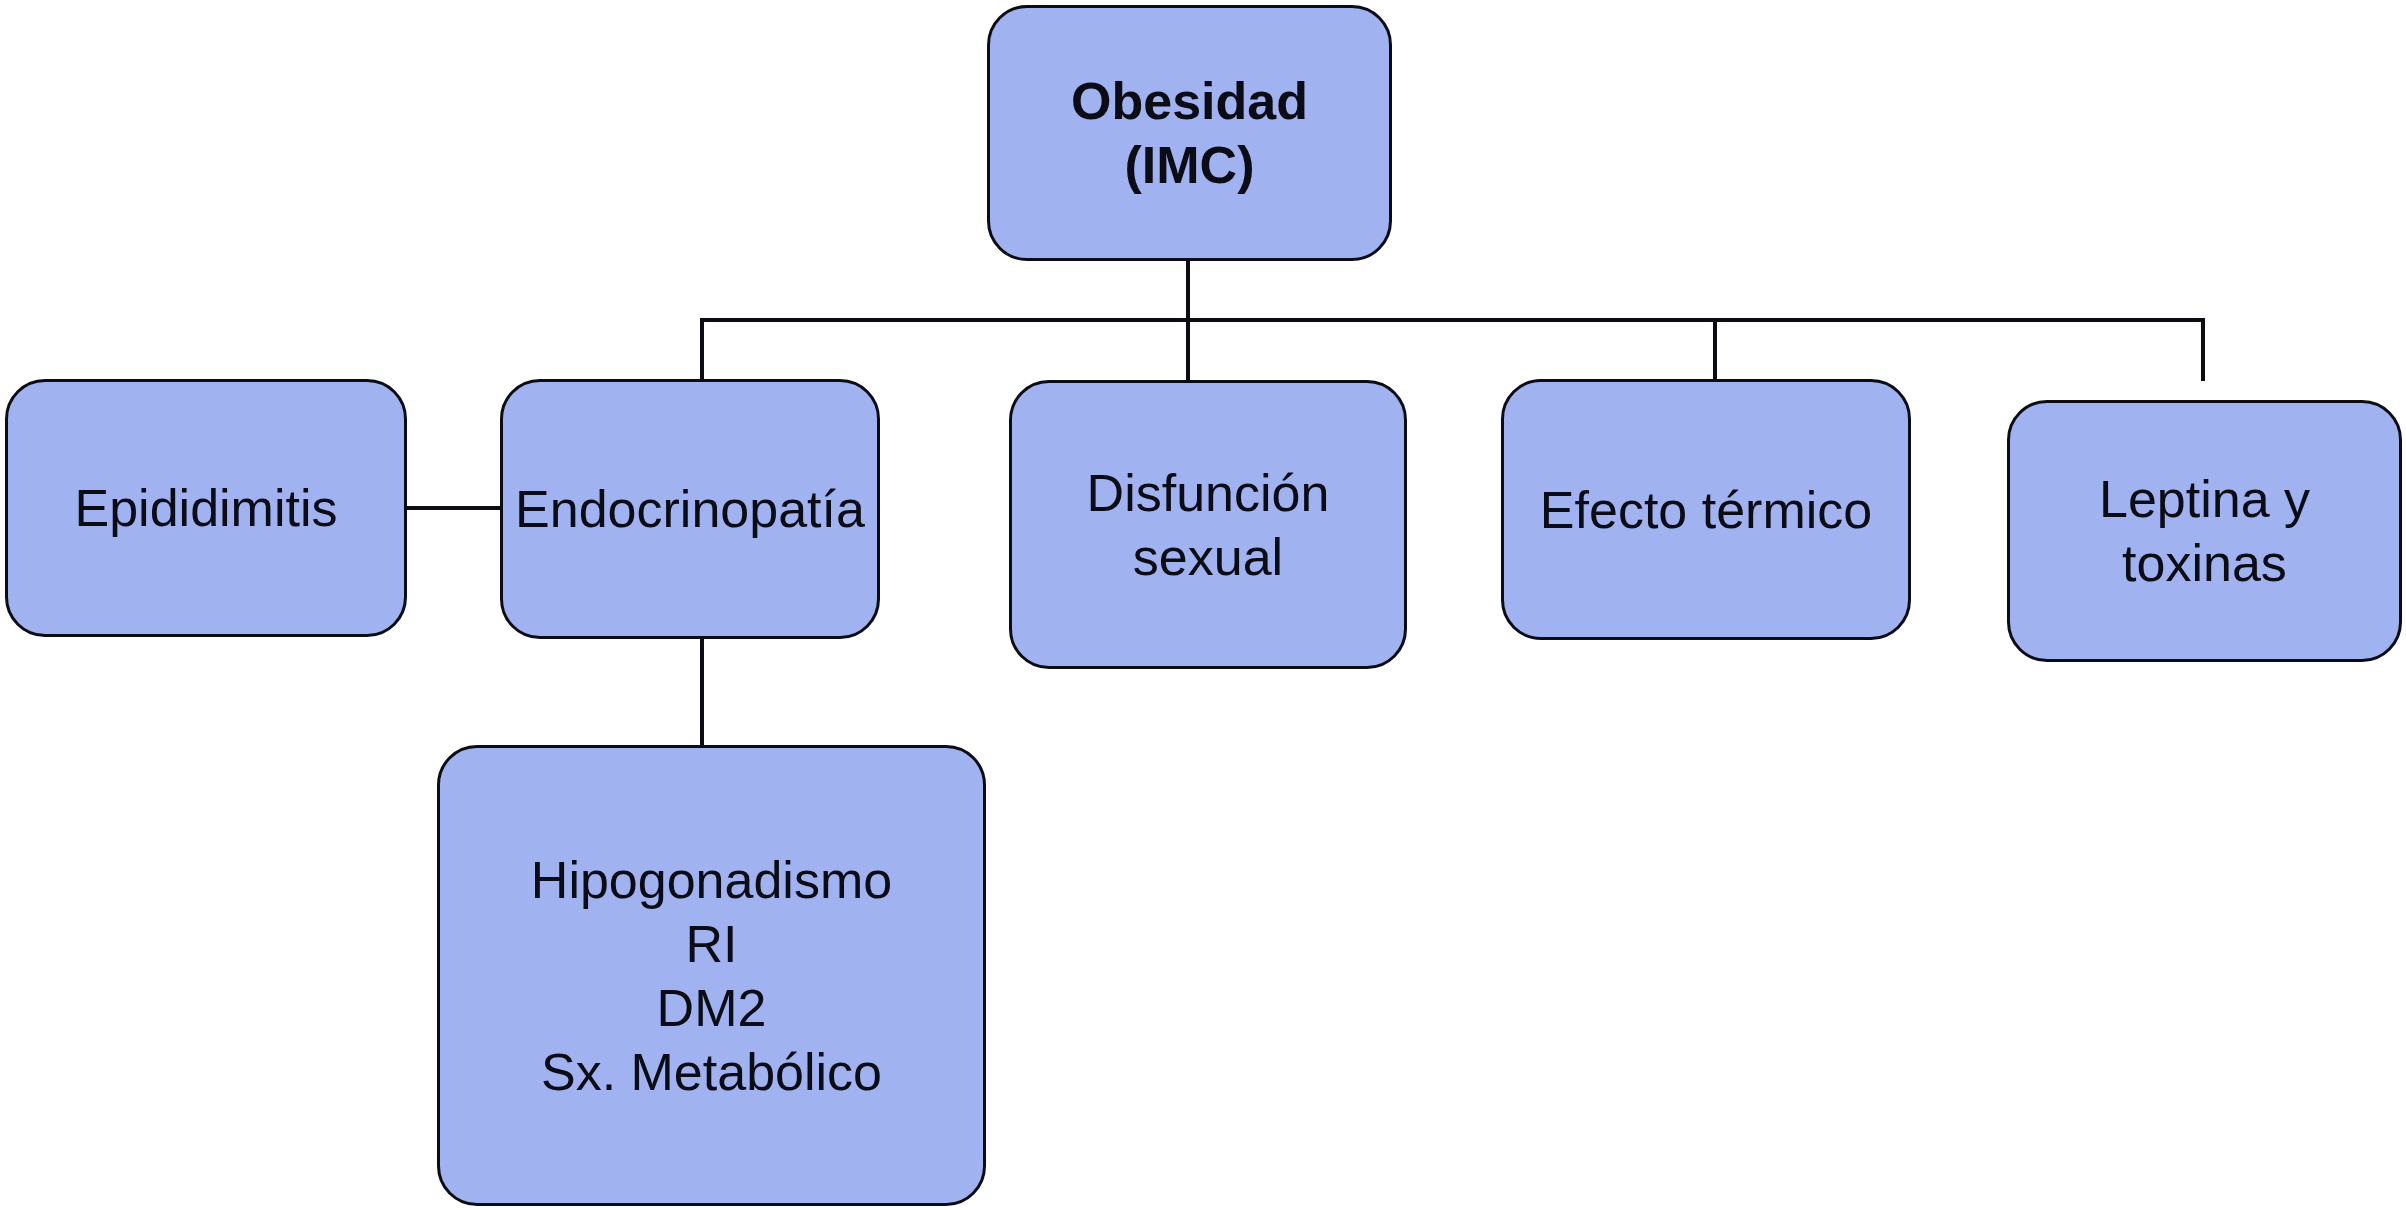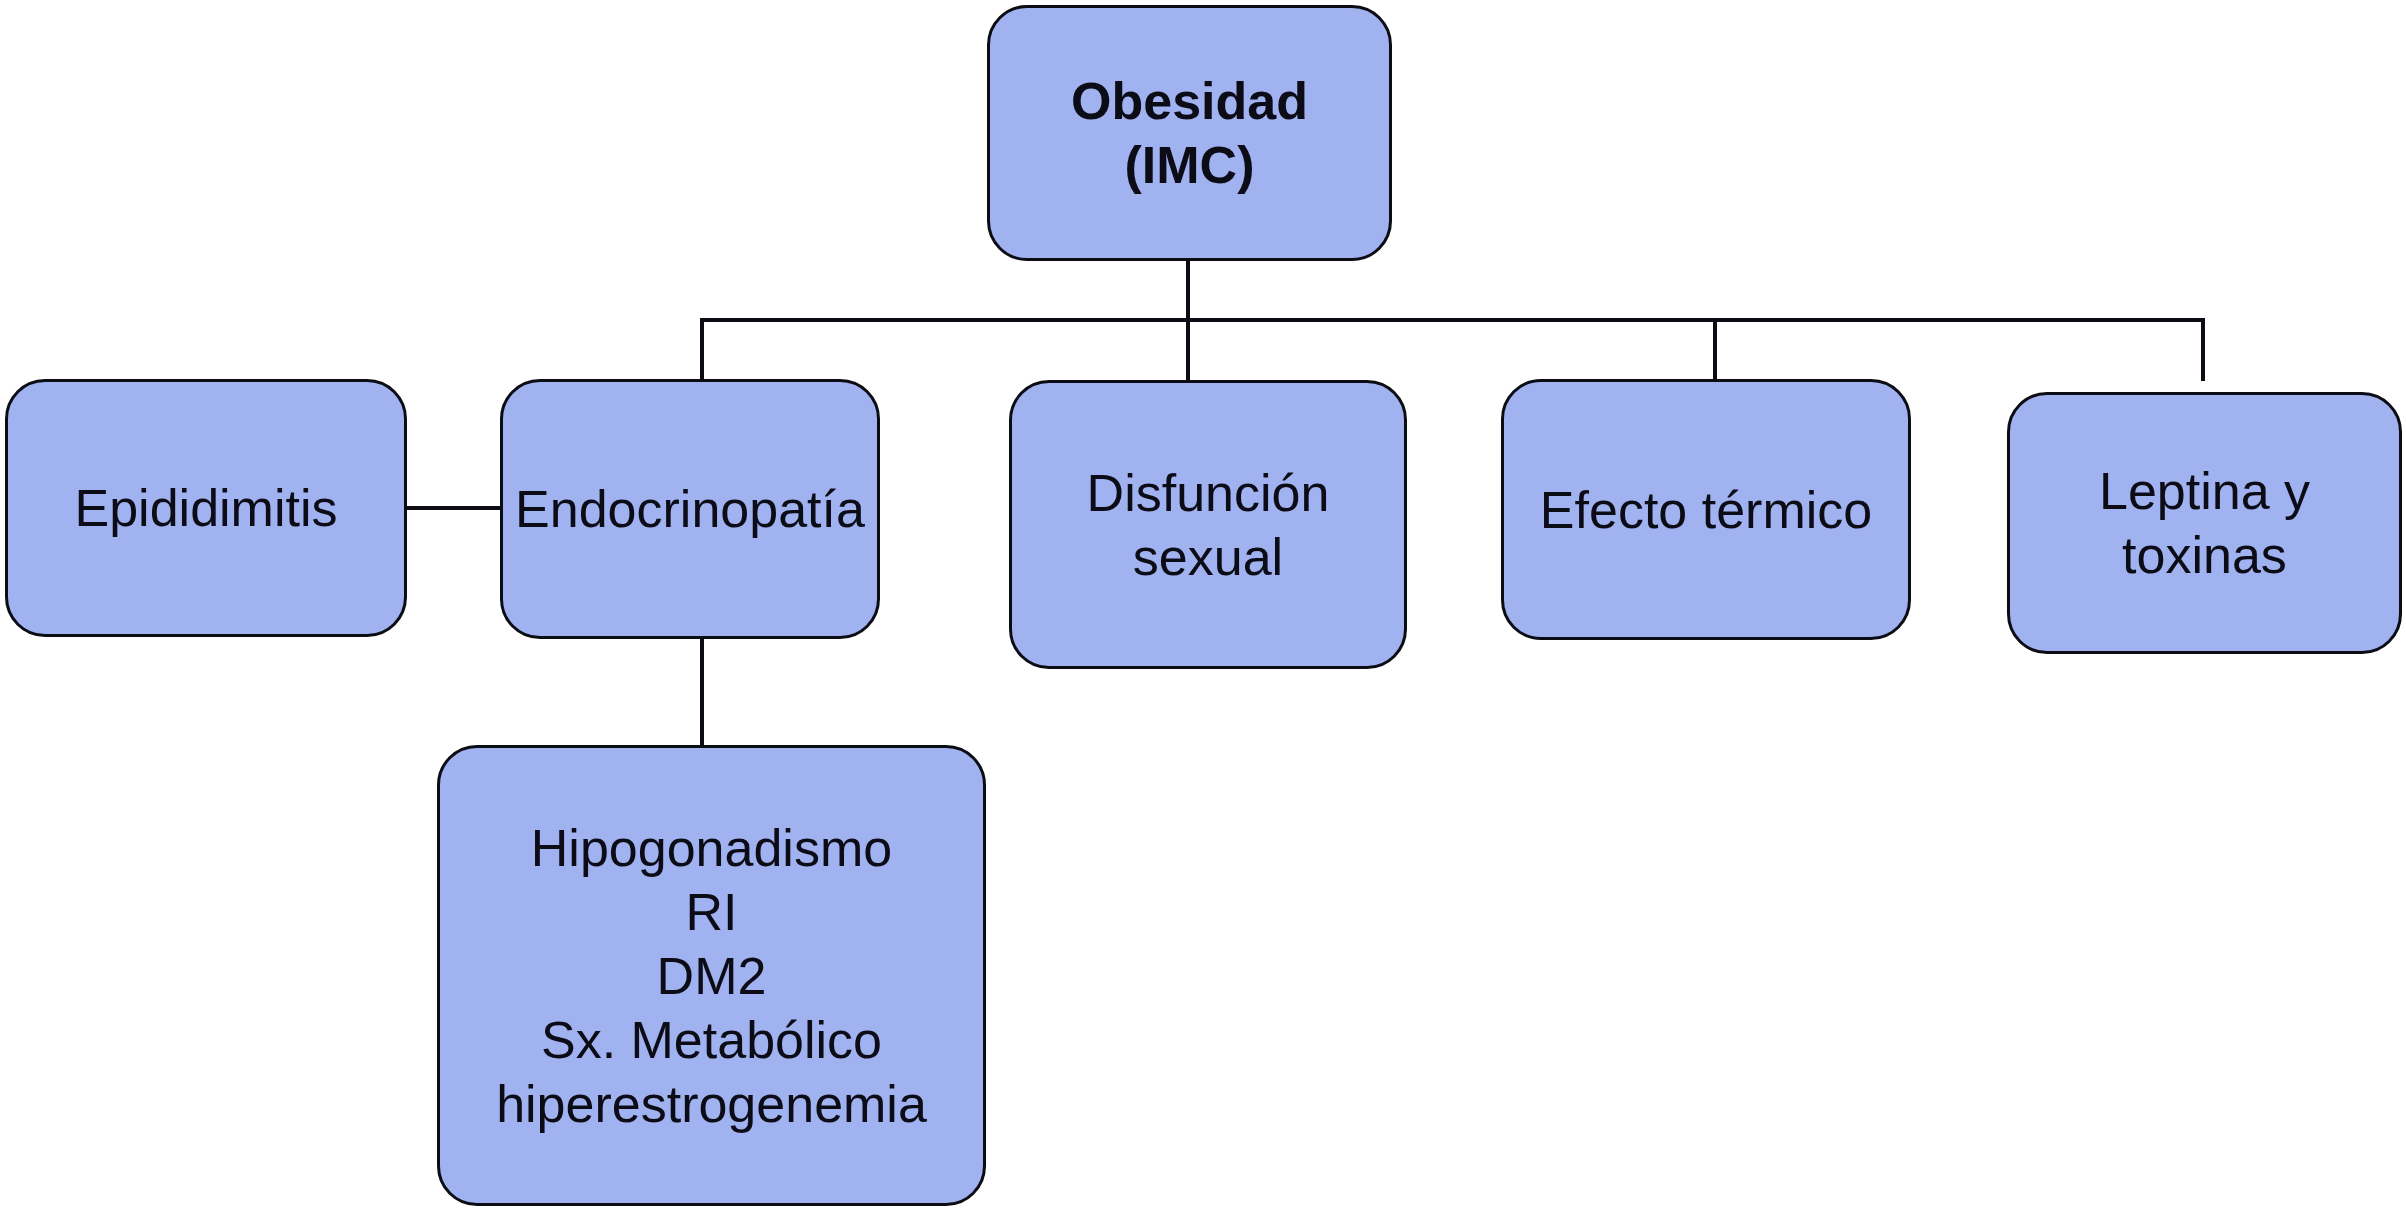--- a/index.html
+++ b/index.html
@@ -34,21 +34,21 @@
     position: absolute;
     background: #0c0c14;
   }
 
   
   #node-obesidad        { left:  987px; top:   5px; width: 405px; height: 256px; font-weight: bold; }
   #node-epididimitis    { left:    5px; top: 379px; width: 402px; height: 258px; }
   #node-endocrinopatia  { left:  500px; top: 379px; width: 380px; height: 260px; }
   #node-disfuncion      { left: 1009px; top: 380px; width: 398px; height: 289px; }
   #node-efecto          { left: 1501px; top: 379px; width: 410px; height: 261px; }
-  #node-leptina         { left: 2007px; top: 392px; width: 395px; height: 262px; }
+  #node-leptina         { left: 2007px; top: 400px; width: 395px; height: 262px; }
   #node-detalle         { left:  437px; top: 745px; width: 549px; height: 461px; }
 
   
   #edge-root-vertical      { left: 1186px; top: 258px; width:    4px; height: 125px; } 
   #edge-bus-horizontal     { left:  702px; top: 318px; width: 1503px; height:   4px; } 
   #edge-stub-endocrino     { left:  700px; top: 318px; width:    4px; height:  63px; }
   #edge-stub-efecto        { left: 1713px; top: 318px; width:    4px; height:  63px; }
   #edge-stub-leptina       { left: 2201px; top: 318px; width:    4px; height:  63px; }
   #edge-epi-endocrino      { left:  405px; top: 506px; width:   97px; height:   4px; } 
   #edge-endocrino-detalle  { left:  700px; top: 637px; width:    4px; height: 110px; }
@@ -104,17 +104,16 @@
       <span class="line">toxinas</span>
     </div>
   </div>
 
   <div class="node" id="node-detalle">
     <div>
       <span class="line">Hipogonadismo</span>
       <span class="line">RI</span>
       <span class="line">DM2</span>
       <span class="line">Sx. Metabólico</span>
-      <span class="line">hiperestrogenemia</span>
     </div>
   </div>
 
 </div>
 
 </body></html>

